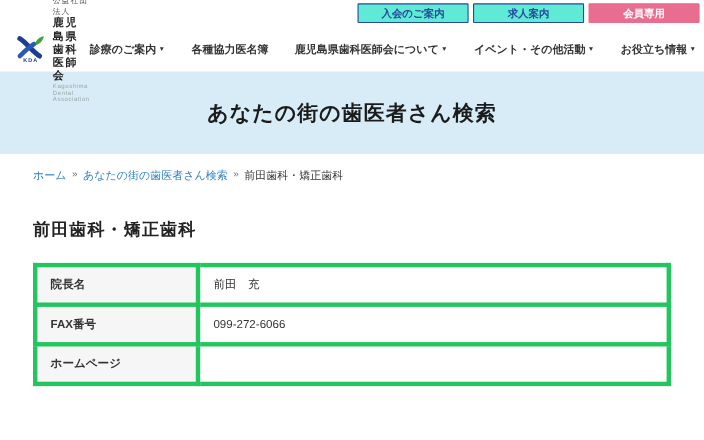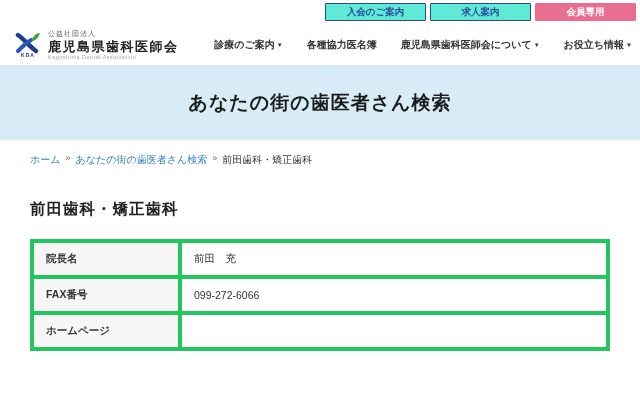--- a/index.html
+++ b/index.html
@@ -51,21 +51,21 @@
     gap: 7px;
     cursor: pointer;
   }
   .logo-mark { display: flex; flex-direction: column; align-items: center; }
   .logo-mark .kda {
     font-size: 5px; font-weight: bold; color: #1b3e8f;
     letter-spacing: 1px; margin-top: -2px;
   }
   .logo-text .org-type { font-size: 7px; color: #555; letter-spacing: 1px; }
   .logo-text .org-name {
-    font-size: 13px; font-weight: bold; color: #222;
+    font-size: 10px; font-weight: bold; color: #222;
     letter-spacing: 1.5px; line-height: 1.2;
   }
   .logo-text .org-en { font-size: 5.5px; color: #9aa; letter-spacing: 0.5px; }
 
   .nav {
     margin-left: auto;
     display: flex;
     align-items: center;
     gap: 24px;
   }
@@ -164,20 +164,24 @@
   <div class="nav">
     <div class="nav-item">
       <span>診療のご案内</span>
       <span class="arrow">▼</span>
     </div>
     <div class="nav-item">
       <span>各種協力医名簿</span>
     </div>
     <div class="nav-item">
       <span>鹿児島県歯科医師会について</span>
+      <span class="arrow">▼</span>
+    </div>
+    <div class="nav-item">
+      <span>イベント・その他活動</span>
       <span class="arrow">▼</span>
     </div>
     <div class="nav-item">
       <span>お役立ち情報</span>
       <span class="arrow">▼</span>
     </div>
   </div>
 </div>
 
 <div class="hero">

